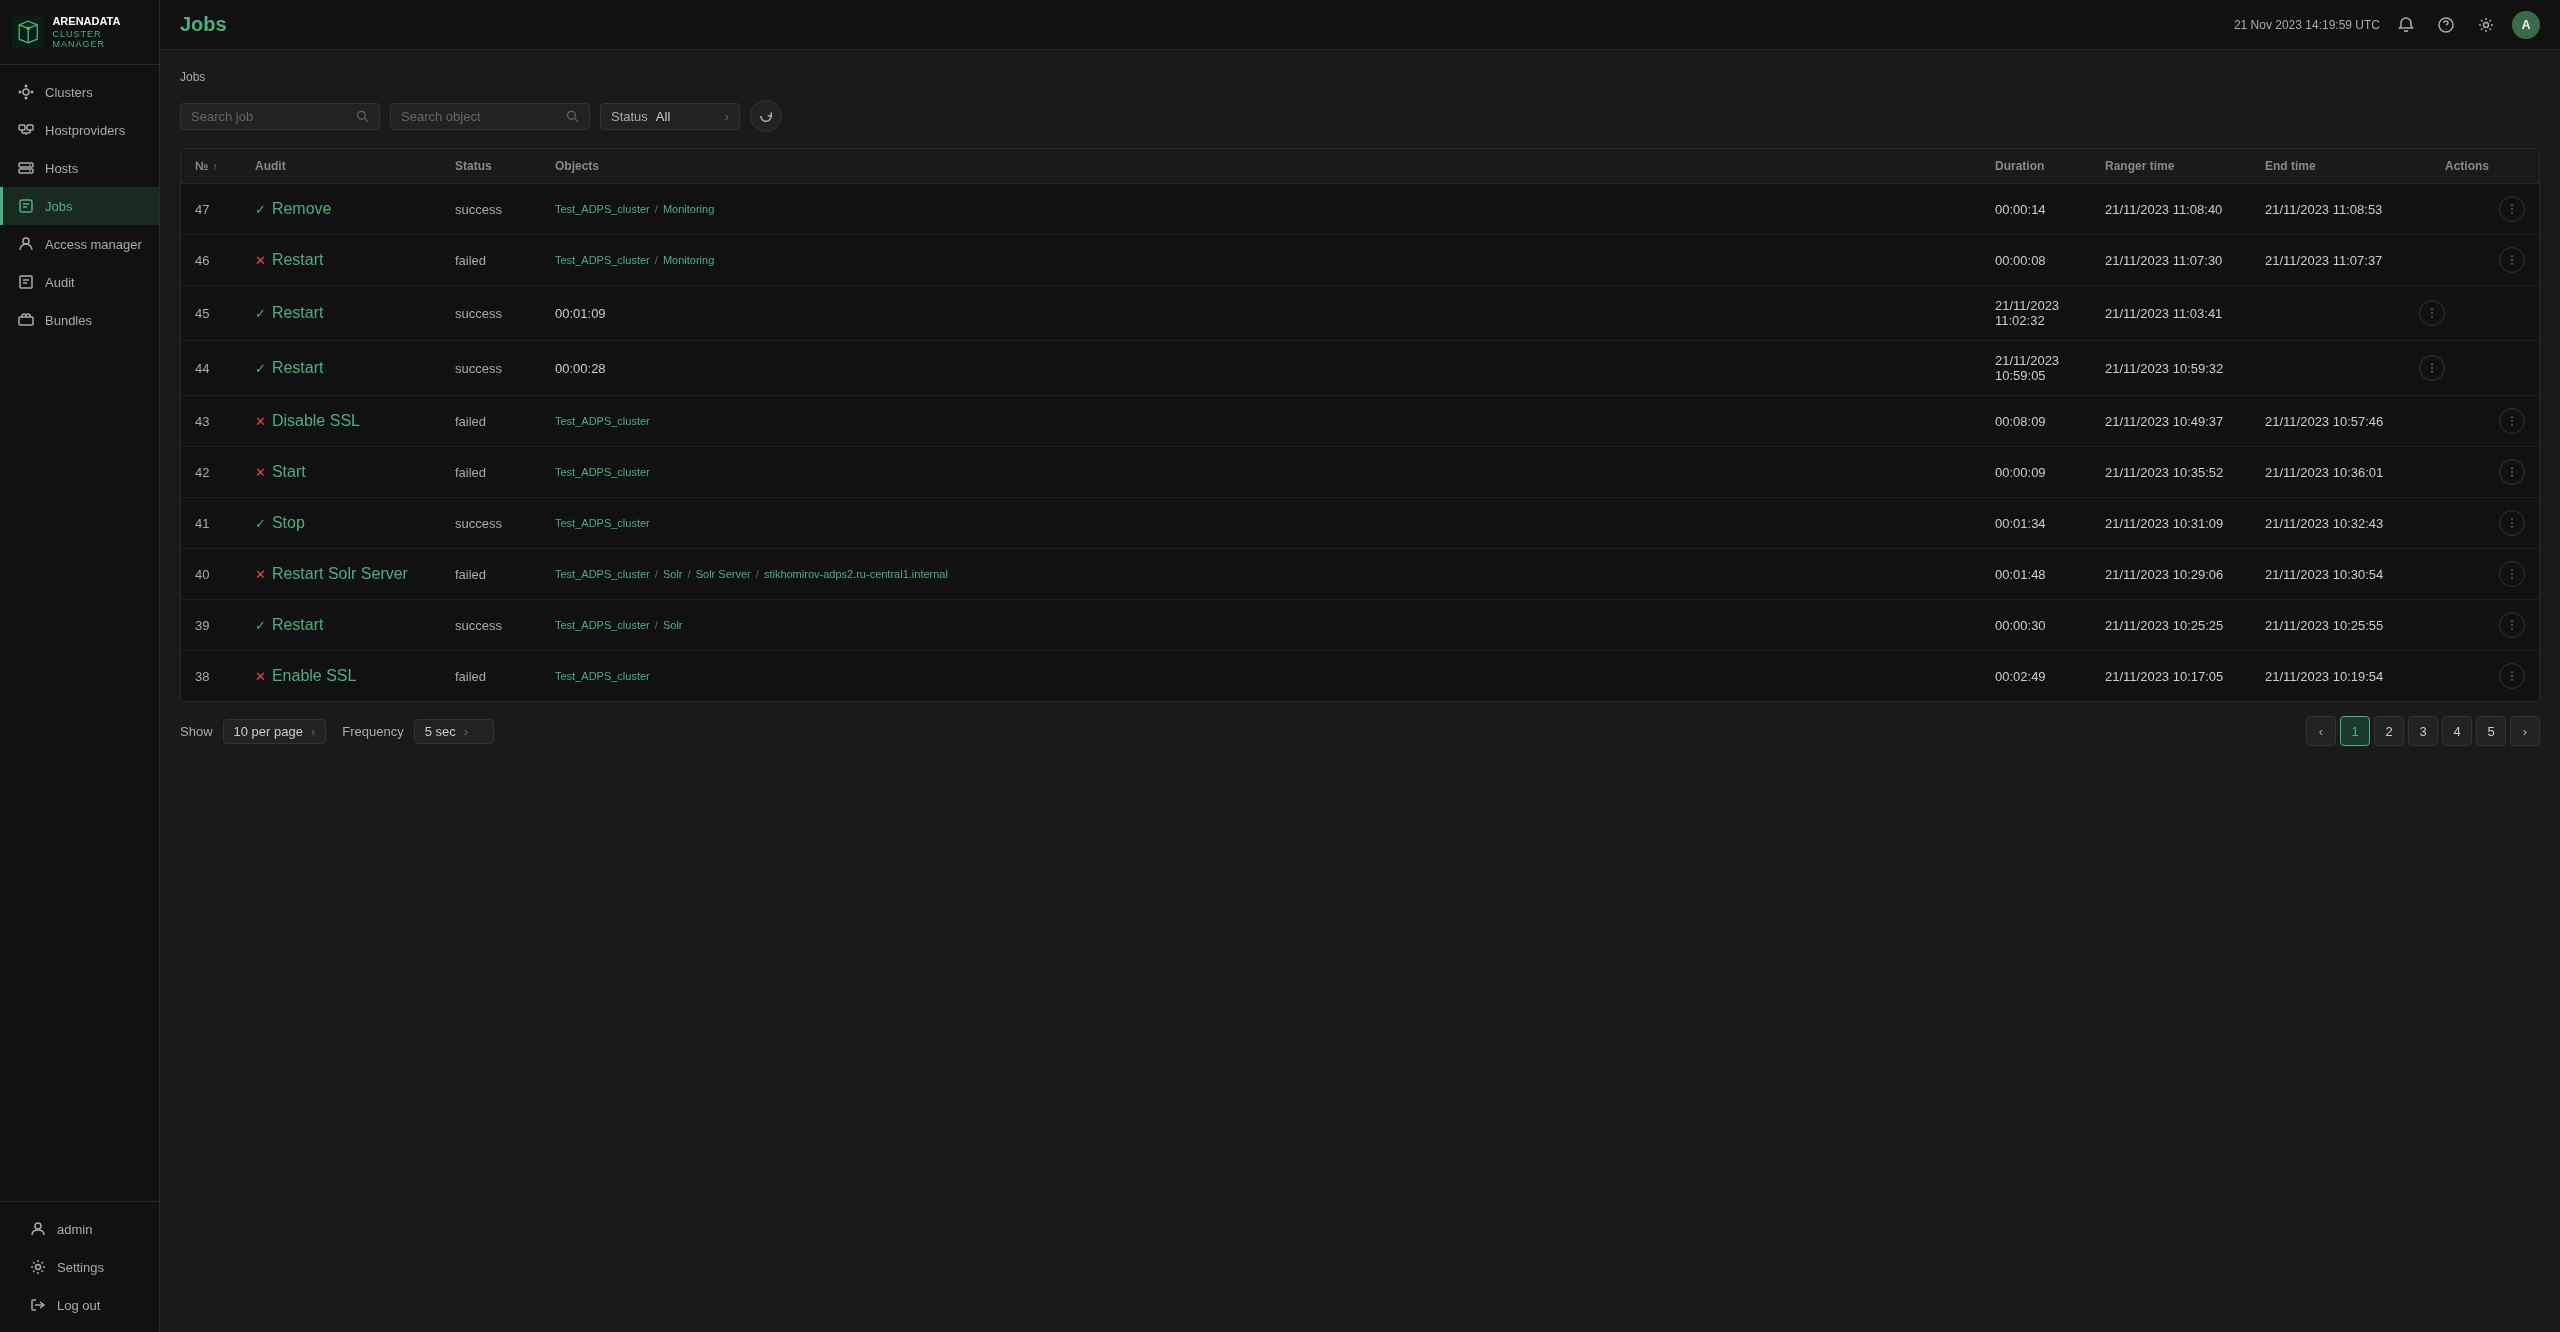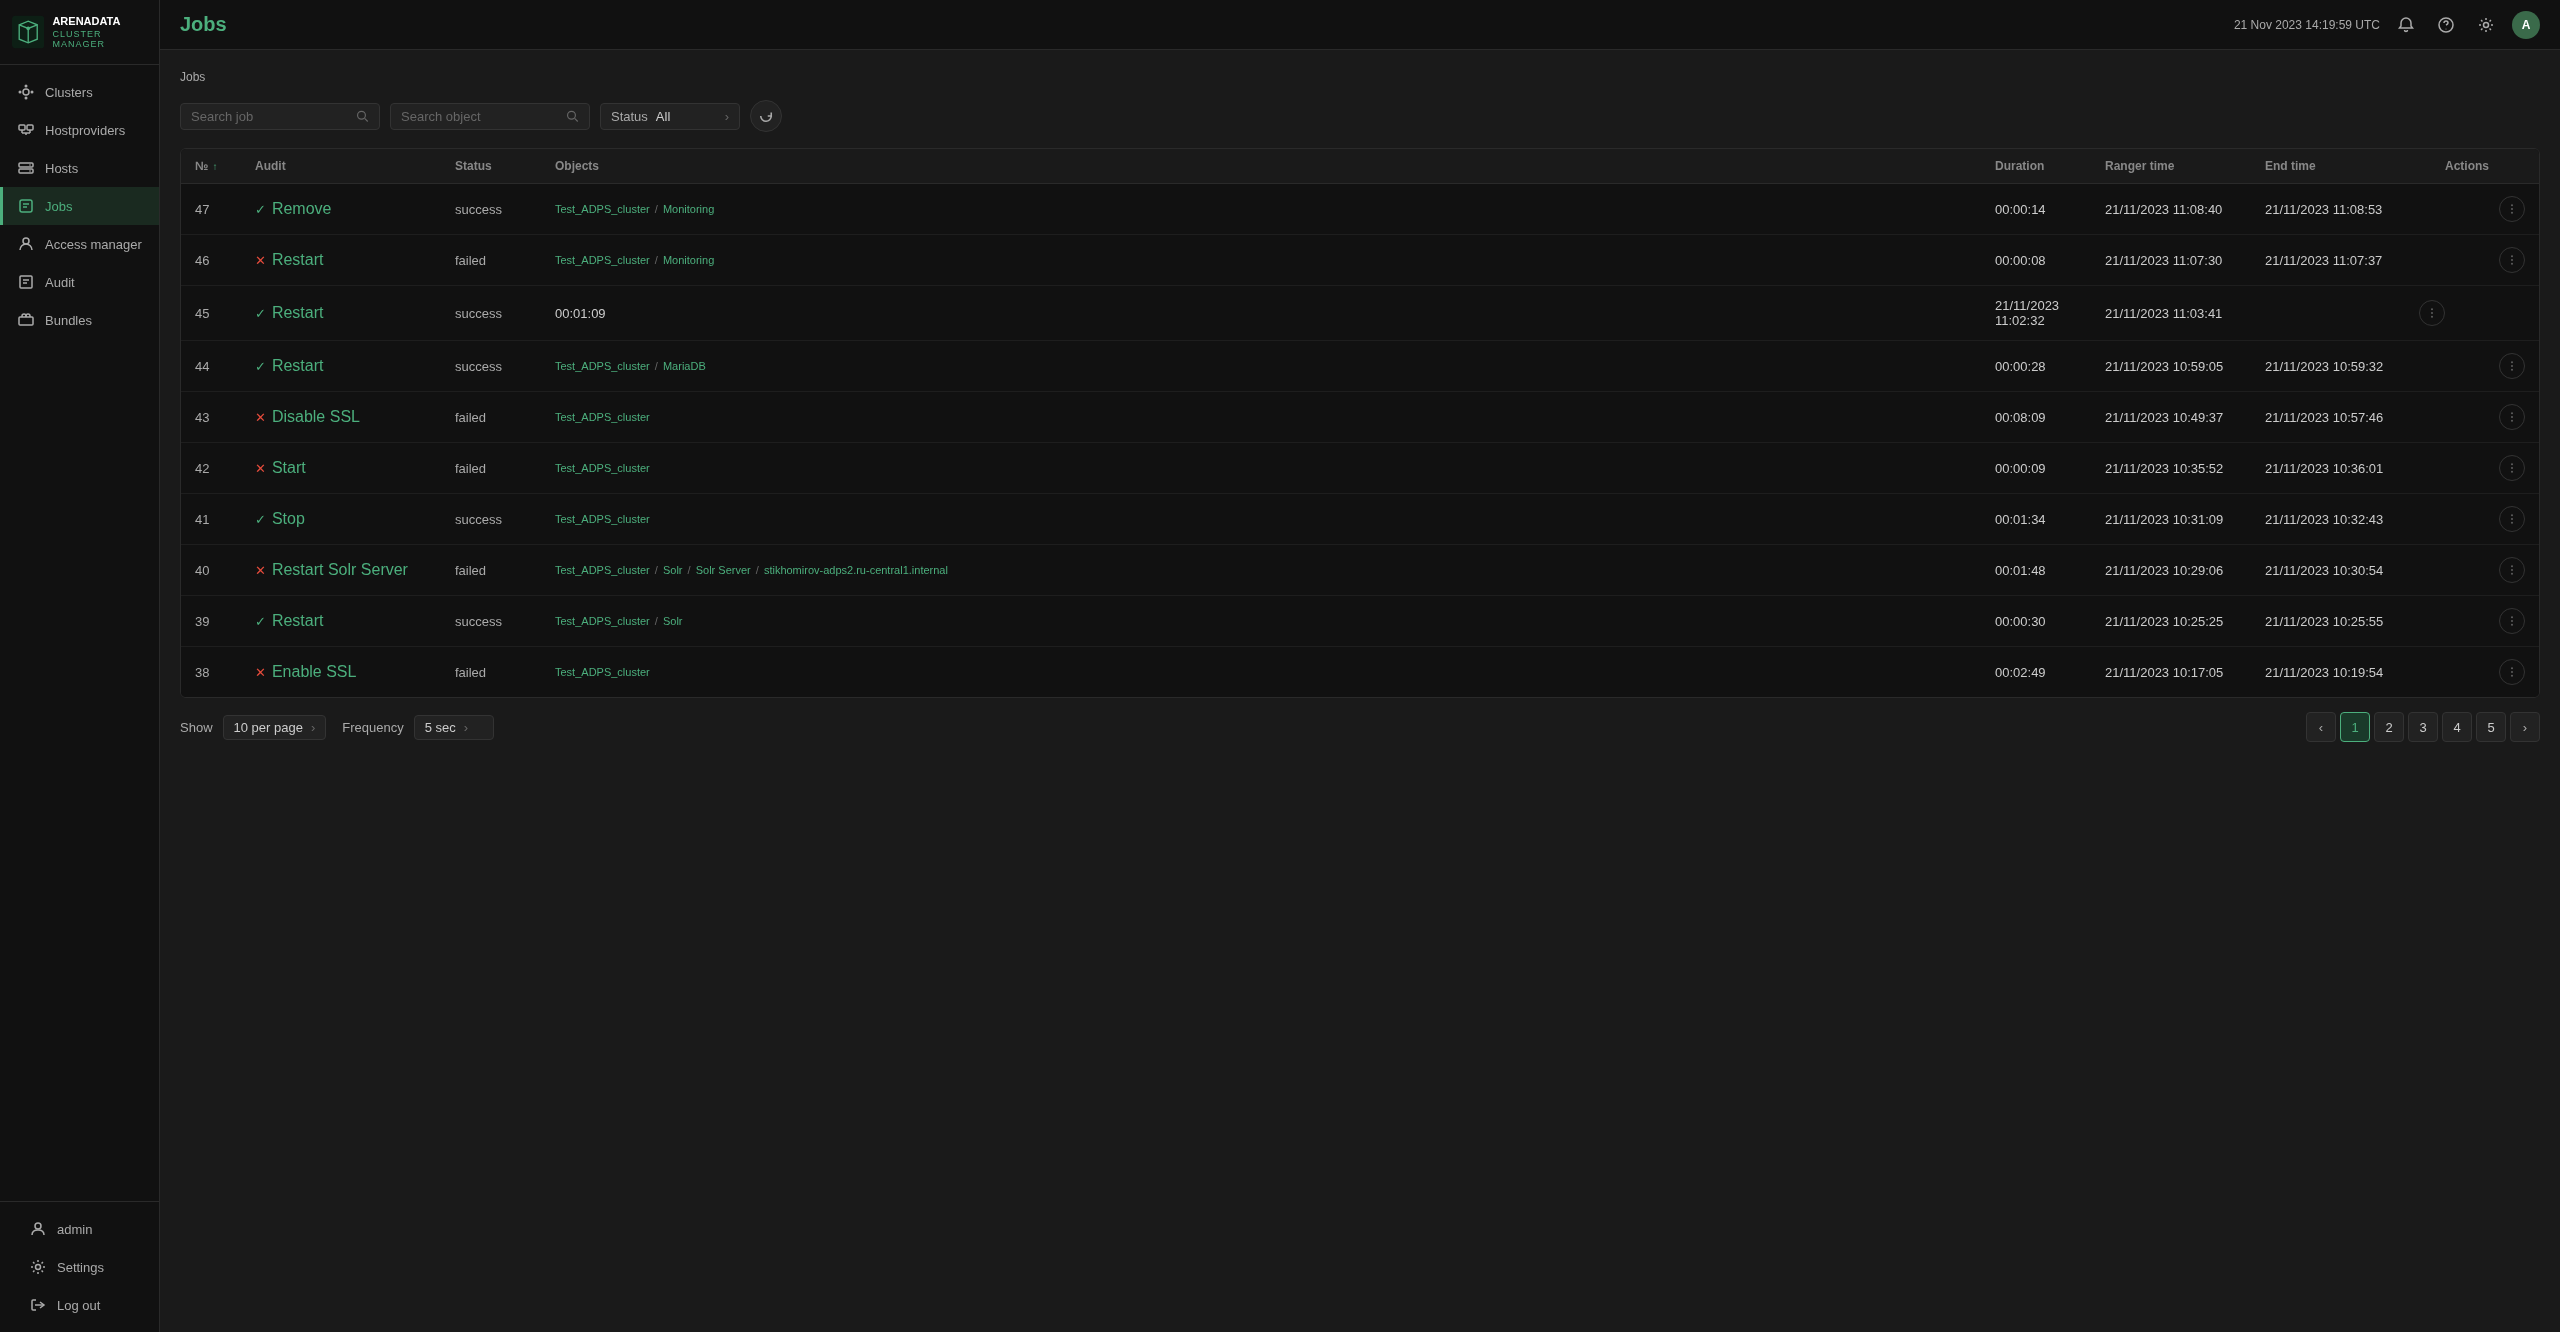--- a/index.html
+++ b/index.html
@@ -640,21 +640,20 @@
       </button>
     </div>
   </div>
           <div class="table-row">
     <div class="row-num">44</div>
     <div class="row-name">
       <span class="check-icon">✓</span>
       <a href="#" class="name-link">Restart</a>
     </div>
     <div class="status-success">success</div>
-    <div class="objects-cell"><a href="#" class="obj-link">Test_ADPS_cluster</a><span class="obj-sep"> / </span><a href="#" class="obj-link">MariaDB</a></div>
     <div class="duration-cell">00:00:28</div>
     <div class="time-cell">21/11/2023 10:59:05</div>
     <div class="time-cell">21/11/2023 10:59:32</div>
     <div style="display:flex;justify-content:flex-end;">
       <button class="action-btn">
         <svg width="12" height="12" viewBox="0 0 16 16" fill="none" stroke="currentColor" stroke-width="1.5">
           <circle cx="8" cy="3" r="1.2" fill="currentColor" stroke="none"></circle>
           <circle cx="8" cy="8" r="1.2" fill="currentColor" stroke="none"></circle>
           <circle cx="8" cy="13" r="1.2" fill="currentColor" stroke="none"></circle>
         </svg>

